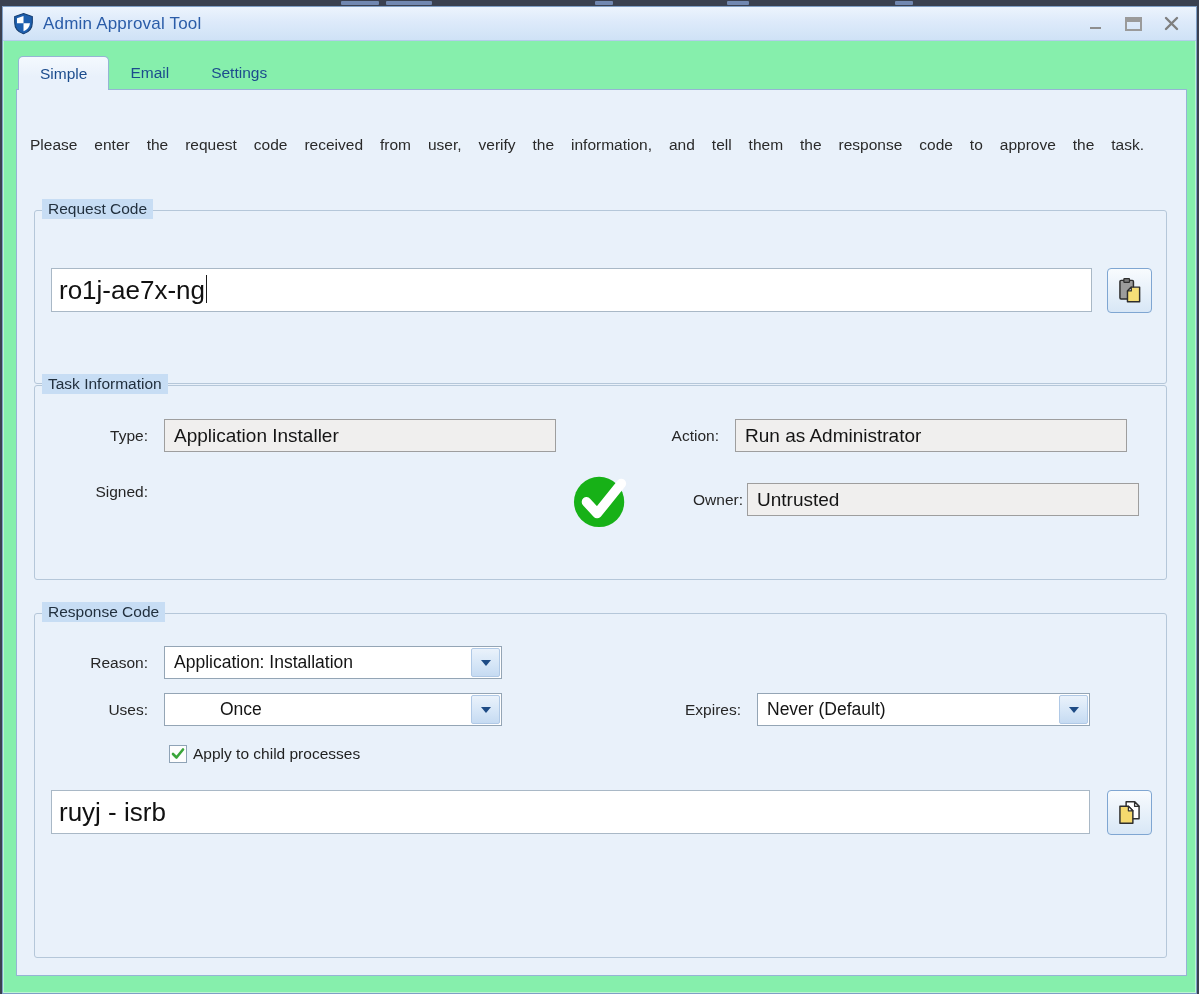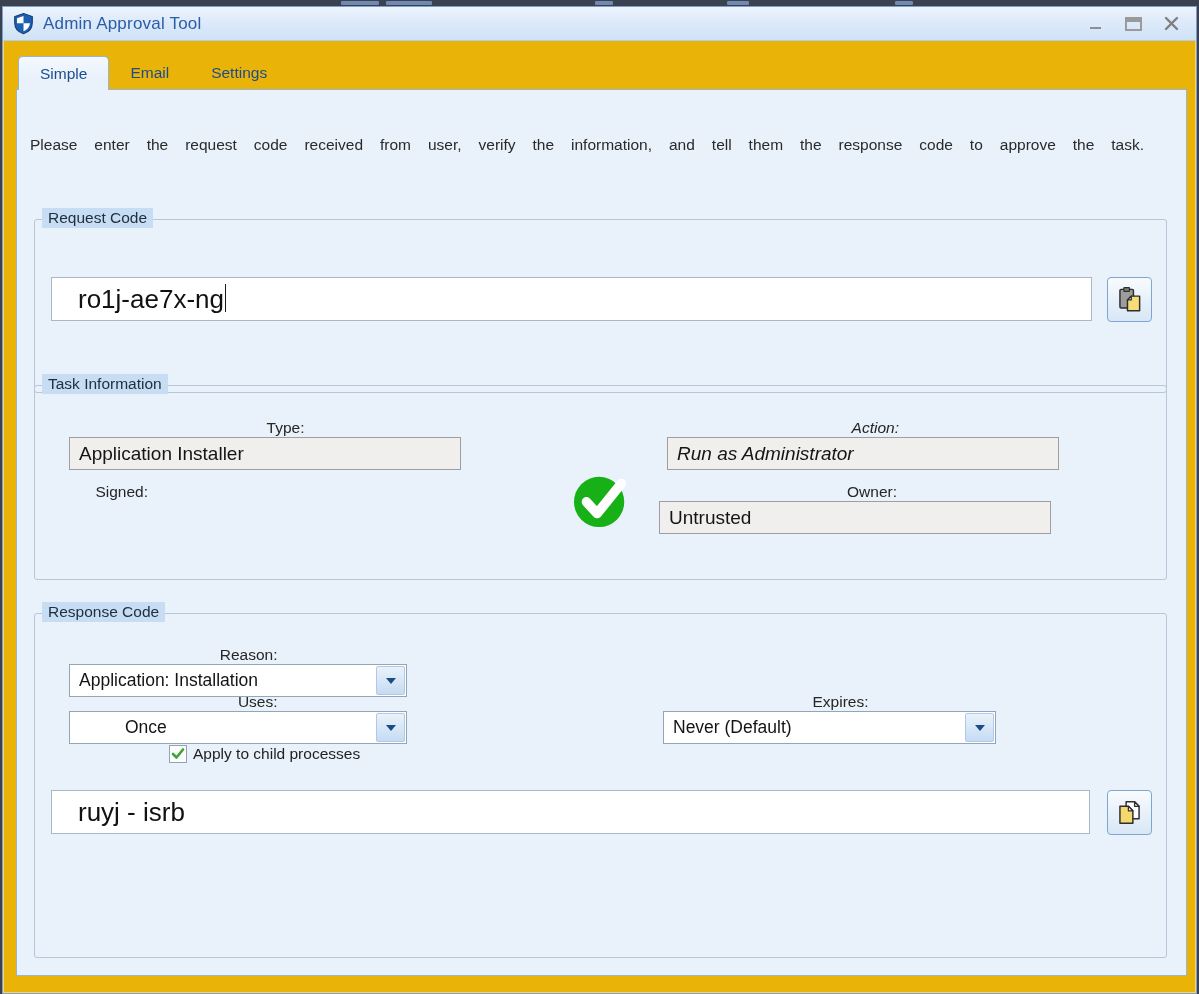--- a/index.html
+++ b/index.html
@@ -9,21 +9,21 @@
     background:#3a4150;
     position:relative;
   }
   
   .top-strip { position:absolute; left:0; top:0; width:1199px; height:7px; background:#3a4150; }
   .top-strip .frag { position:absolute; top:1px; height:4px; background:#7b95c2; border-radius:1px; opacity:.85; }
 
   
   .window {
     position:absolute; left:2px; top:6px; width:1195px; height:988px;
-    background:#eab308;
+    background:#86efac;
     border:1px solid #7f9fc6;
     box-shadow: inset 0 0 0 1px rgba(255,255,255,.45);
   }
   .titlebar {
     height:34px;
     background:linear-gradient(180deg,#ecf4fd 0%, #ddeafa 45%, #cfe2f6 100%);
     border-bottom:1px solid #b4cdeb;
     display:flex; align-items:center;
     padding:0 12px 0 9px;
   }
@@ -65,45 +65,45 @@
     position:absolute; left:17px; width:1133px;
     border:1px solid #b5c7d9; border-radius:3px;
     background:transparent;
   }
   .group-label {
     position:absolute; top:-12px; left:7px;
     background:#c7ddf4; color:#22303e;
     font-size:15.5px; padding:1px 6px;
     white-space:nowrap;
   }
-  .g-request { top:120px; height:174px;margin-top:9px; }
+  .g-request { top:120px; height:174px; }
   .g-task { top:295px; height:195px; }
   .g-response { top:523px; height:345px; }
 
   
   .bigfield {
     position:absolute; height:44px;
     background:#fff; border:1px solid #a9b8c6;
     font-size:26px; color:#111;
-    line-height:42px; padding:0 26px;
+    line-height:42px; padding:0 7px;
     white-space:nowrap; overflow:hidden;
   }
   .caret { display:inline-block; width:1px; height:28px; background:#1a1a1a; margin-left:1px; vertical-align:-4px; }
 
   
   .icon-btn {
     position:absolute; width:45px; height:45px;
     border:1px solid #7fa6d2; border-radius:4px;
     background:linear-gradient(180deg,#f8fbfe 0%, #e8f1fa 50%, #d8e7f6 100%);
     display:flex; align-items:center; justify-content:center;
     cursor:default;
   }
 
   
-  .fieldrow { position:absolute; display:flex; align-items:center;flex-direction:column; }
+  .fieldrow { position:absolute; display:flex; align-items:center; }
   .flabel {
     font-size:15.5px; color:#262626; text-align:right;
     flex:0 0 auto;
   }
   .ro-field {
     background:#f0efee; border:1px solid #9e9e9e;
     height:33px; line-height:31px;
     font-size:19px; color:#151515;
     padding:0 9px; white-space:nowrap; overflow:hidden;
   }
@@ -212,21 +212,21 @@
 
         <div class="fieldrow" style="left:18px; top:33px;">
           <span class="flabel" style="width:95px;">Type:</span>
           <span class="ro-field" style="width:392px; margin-left:16px;">Application Installer</span>
         </div>
 
         <div class="fieldrow" style="left:18px; top:97px;">
           <span class="flabel" style="width:95px;">Signed:</span>
         </div>
 
-        <div class="fieldrow" style="left:616px; top:33px;font-style:italic;">
+        <div class="fieldrow" style="left:596px; top:33px;">
           <span class="flabel" style="width:88px;">Action:</span>
           <span class="ro-field" style="width:392px; margin-left:16px;">Run as Administrator</span>
         </div>
 
         <div class="fieldrow" style="left:620px; top:97px;">
           <span class="flabel" style="width:88px;">Owner:</span>
           <span class="ro-field" style="width:392px; margin-left:4px;">Untrusted</span>
         </div>
 
         <svg class="check-badge" style="left:538px; top:85px;" viewBox="0 0 60 60">

